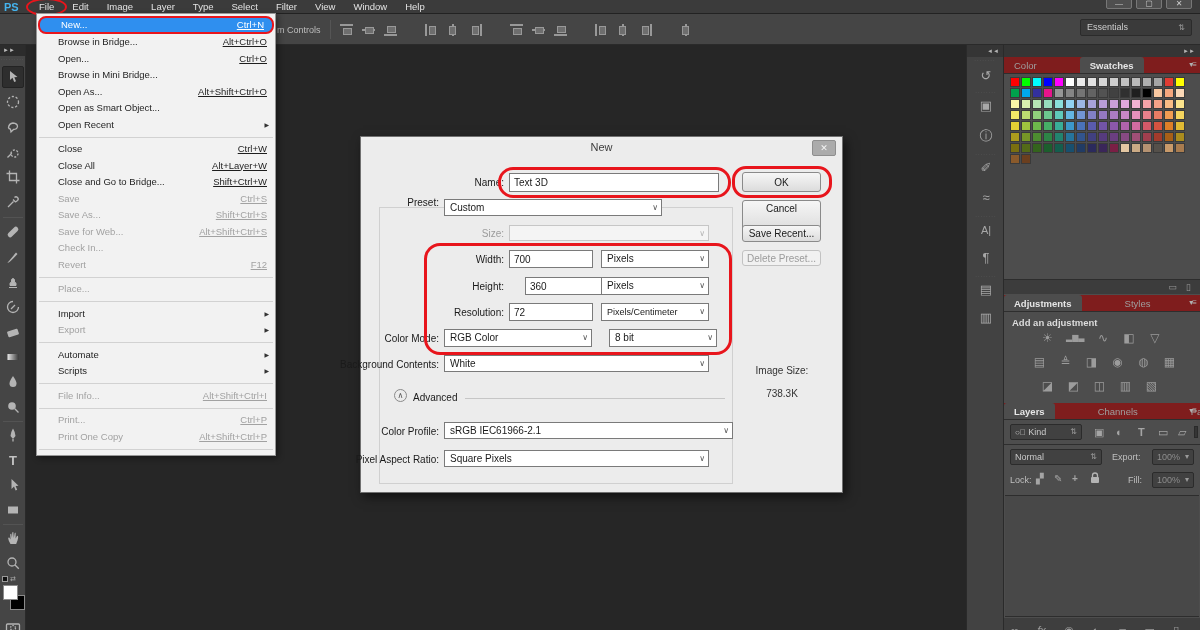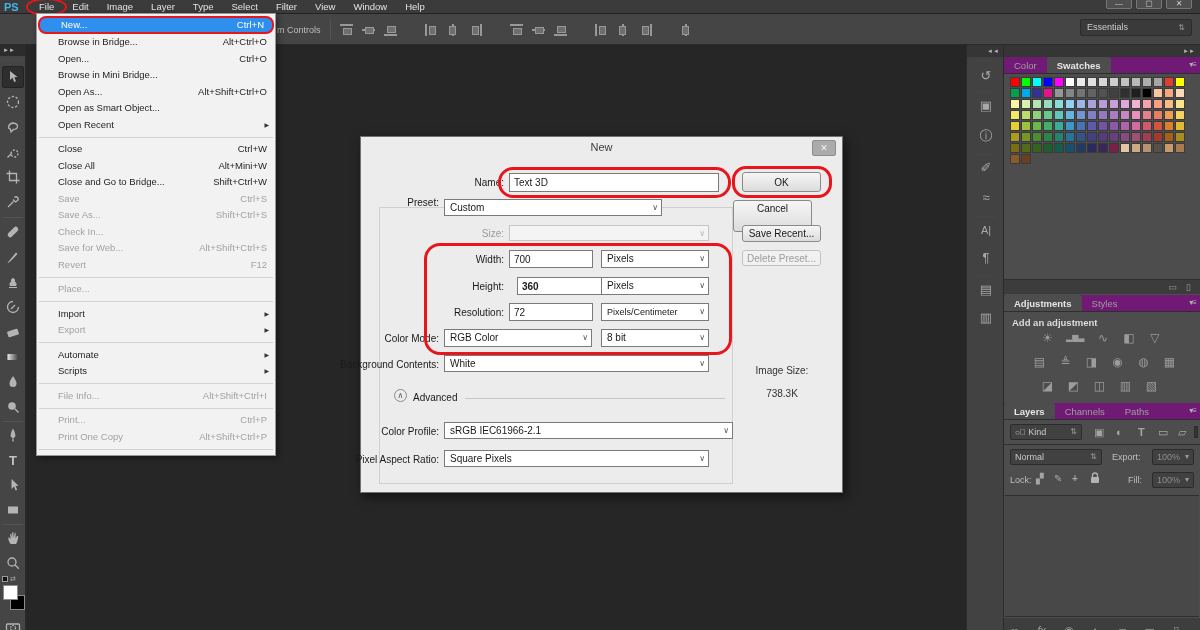--- a/index.html
+++ b/index.html
@@ -52,21 +52,21 @@
   #bigswatch .fg{position:absolute;left:0;top:0;width:15px;height:15px;background:#fff;border:1px solid #8a8a8a;}
 
   
   #dockstrip{position:absolute;left:966px;top:45px;width:38px;height:585px;background:#424242;border-left:1px solid #2a2a2a;border-right:1px solid #2a2a2a;}
   #dockstrip-head{height:12px;background:#353535;color:#b5b5b5;font-size:6px;text-align:right;line-height:12px;padding-right:4px;}
   .dock-ico{position:absolute;left:0;width:38px;text-align:center;color:#a8a8a8;font-size:13px;line-height:18px;}
 
   
   #panels{position:absolute;left:1004px;top:45px;width:196px;height:585px;background:#4d4d4d;}
   #panels-head{height:12px;background:#353535;color:#b5b5b5;font-size:6px;text-align:right;line-height:12px;padding-right:5px;}
-  .tabbar{position:relative;height:17px;background:#701a75;display:flex;border-bottom:1px solid #2e2e2e;}
+  .tabbar{position:relative;height:17px;background:#7f1d1d;display:flex;border-bottom:1px solid #2e2e2e;gap:33px;}
   .tab{padding:0 10px;font-size:9.5px;line-height:17px;color:#9f9f9f;}
   .tab.active{background:#4d4d4d;color:#e6e6e6;font-weight:bold;border-radius:3px 3px 0 0;}
   .pmenu{position:absolute;right:4px;top:3px;color:#b0b0b0;font-size:8px;letter-spacing:-1px;}
   .minibar{position:absolute;left:0;width:196px;height:15px;background:#3c3c3c;border-top:1px solid #2d2d2d;}
   .minibar .mi-ico{float:right;color:#9a9a9a;font-size:9px;line-height:15px;margin-right:9px;}
 
   
   #swatchgrid{position:absolute;left:6px;top:20px;width:184px;display:flex;flex-wrap:wrap;gap:1px;}
   .swatch{width:10px;height:10px;border:1px solid #3a3a3a;}
 
@@ -81,21 +81,21 @@
   .lyr-label{position:absolute;color:#bfbfbf;font-size:9px;}
   .fi-ico{color:#a5a5a5;font-size:11px;position:absolute;top:2px;}
   #layers-list{position:absolute;left:1px;top:92px;width:194px;height:122px;background:#484848;border-top:1px solid #2d2d2d;border-bottom:1px solid #2d2d2d;}
   #layers-bottombar{position:absolute;left:0;top:215px;width:196px;height:21px;background:#3e3e3e;overflow:hidden;}
   .lb-ico{color:#9a9a9a;font-size:11px;margin:6px 7px 0 7px;display:inline-block;}
 
   
   #filemenu{position:absolute;left:36px;top:13px;width:240px;background:#f2f2f2;border:1px solid #979797;box-shadow:2px 2px 6px rgba(0,0,0,.45);z-index:50;padding:2px 0;}
   .mrow{position:relative;height:16.5px;line-height:16.5px;font-size:9.5px;color:#1e1e1e;padding:0 8px 0 21px;}
   .mrow .ml{float:left;}
-  .mrow .ms{float:right;}
+  .mrow .ms{float:right;text-decoration:underline;}
   .mrow .ma{position:absolute;right:6px;top:0;font-size:6px;color:#333;}
   .mrow.mdis{color:#a2a2a2;}
   .mrow.mhl{background:#2f8fef;color:#fff;border:2.5px solid #e8151c;border-radius:8px;height:18px;line-height:13px;margin:0 1px;}
   .msep{height:1px;background:#d2d2d2;margin:3.5px 2px;}
 
   
   #dialog{position:absolute;left:360px;top:136px;width:483px;height:357px;background:#ececec;border:1px solid #707070;box-shadow:3px 4px 10px rgba(0,0,0,.55);z-index:20;}
   #dlg-title{position:absolute;left:0;top:4px;width:100%;text-align:center;font-size:11px;color:#3d3d3d;}
   #dlg-close{position:absolute;right:6px;top:3px;width:24px;height:16px;background:#ababab;border:1px solid #8e8e8e;border-radius:2px;color:#f4f4f4;font-size:9px;text-align:center;line-height:15px;}
   .dlbl{position:absolute;font-size:10px;color:#1a1a1a;white-space:nowrap;}
@@ -573,41 +573,41 @@
         <span class="ms"></span>
         <span class="ma">▶</span>
       </div>
       <div class="msep"></div>
       <div class="mrow">
         <span class="ml">Close</span>
         <span class="ms">Ctrl+W</span>
       </div>
       <div class="mrow">
         <span class="ml">Close All</span>
-        <span class="ms">Alt+Mini+W</span>
+        <span class="ms">Alt+Layer+W</span>
       </div>
       <div class="mrow">
         <span class="ml">Close and Go to Bridge...</span>
         <span class="ms">Shift+Ctrl+W</span>
       </div>
       <div class="mrow mdis">
         <span class="ml">Save</span>
         <span class="ms">Ctrl+S</span>
       </div>
       <div class="mrow mdis">
         <span class="ml">Save As...</span>
         <span class="ms">Shift+Ctrl+S</span>
       </div>
       <div class="mrow mdis">
-        <span class="ml">Check In...</span>
-        <span class="ms"></span>
-      </div>
-      <div class="mrow mdis">
         <span class="ml">Save for Web...</span>
         <span class="ms">Alt+Shift+Ctrl+S</span>
+      </div>
+      <div class="mrow mdis">
+        <span class="ml">Check In...</span>
+        <span class="ms"></span>
       </div>
       <div class="mrow mdis">
         <span class="ml">Revert</span>
         <span class="ms">F12</span>
       </div>
       <div class="msep"></div>
       <div class="mrow mdis">
         <span class="ml">Place...</span>
         <span class="ms"></span>
       </div>
@@ -654,44 +654,44 @@
     <div id="dlg-title">New</div>
     <div id="dlg-close">✕</div>
     <div id="groupbox"></div>
 
     <span class="dlbl" style="right:338px;top:40px">Name:</span>
     <input class="txt" style="left: 148px; top: 36px; width: 210px; height: 19px;" readonly="" value="Text 3D">
     <div class="btn" style="left:381px;top:35px;width:79px;height:20px;line-height:19px">OK</div>
 
     <span class="dlbl" style="right:403px;top:60px">Preset:</span>
     <div class="dd" style="left:83px;top:62px;width:218px;height:17px"><span>Custom</span><span class="dd-a">∨</span></div>
-    <div class="btn" style="left:372px;top:63px;width:79px;height:32px;line-height:16px">Cancel</div>
+    <div class="btn" style="left:381px;top:63px;width:79px;height:32px;line-height:16px">Cancel</div>
 
     <span class="dlbl gray" style="right:338px;top:91px">Size:</span>
     <div class="dd disabled" style="left:148px;top:88px;width:200px;height:16px">
         <span class="dd-a">∨</span>
       </div>
     <div class="btn" style="left:381px;top:88px;width:79px;height:17px;line-height:16px">Save Recent...</div>
 
     <span class="dlbl" style="right:338px;top:117px">Width:</span>
     <input class="txt" style="left: 148px; top: 113px; width: 84px; height: 18px;" readonly="" value="700">
     <div class="dd" style="left:240px;top:113px;width:108px;height:18px;line-height:16px"><span>Pixels</span><span class="dd-a">∨</span></div>
     <div class="btn disabled" style="left:381px;top:113px;width:79px;height:16px;line-height:15px">Delete Preset...</div>
 
     <span class="dlbl" style="right:338px;top:144px">Height:</span>
-    <input class="txt" style="left: 156px; top: 140px; width: 100px; height: 18px; font-weight: bold;" readonly="" value="360">
+    <input class="txt" style="left: 164px; top: 140px; width: 100px; height: 18px;" readonly="" value="360">
     <div class="dd" style="left:240px;top:140px;width:108px;height:18px;line-height:16px"><span>Pixels</span><span class="dd-a">∨</span></div>
 
     <span class="dlbl" style="right:338px;top:170px">Resolution:</span>
     <input class="txt" style="left: 148px; top: 166px; width: 84px; height: 18px;" readonly="" value="72">
     <div class="dd" style="left:240px;top:166px;width:108px;height:18px;line-height:16px;font-size:9px"><span>Pixels/Centimeter</span><span class="dd-a">∨</span></div>
 
     <span class="dlbl" style="right:403px;top:196px">Color Mode:</span>
     <div class="dd" style="left:83px;top:192px;width:148px;height:18px;line-height:16px"><span>RGB Color</span><span class="dd-a">∨</span></div>
-    <div class="dd" style="left:240px;top:192px;width:108px;height:18px;line-height:16px"><span>8 bit</span><span class="dd-a">∨</span></div>
+    <div class="dd" style="left:248px;top:192px;width:108px;height:18px;line-height:16px"><span>8 bit</span><span class="dd-a">∨</span></div>
 
     <span class="dlbl" style="right:403px;top:222px">Background Contents:</span>
     <div class="dd" style="left:83px;top:218px;width:265px;height:17px"><span>White</span><span class="dd-a">∨</span></div>
 
     <span id="adv-circle">∧</span>
     <span class="dlbl" style="left:52px;top:255px">Advanced</span>
     <span id="adv-line"></span>
 
     <span class="dlbl" style="right:403px;top:289px">Color Profile:</span>
     <div class="dd" style="left:83px;top:285px;width:289px;height:17px"><span>sRGB IEC61966-2.1</span><span class="dd-a">∨</span></div>

